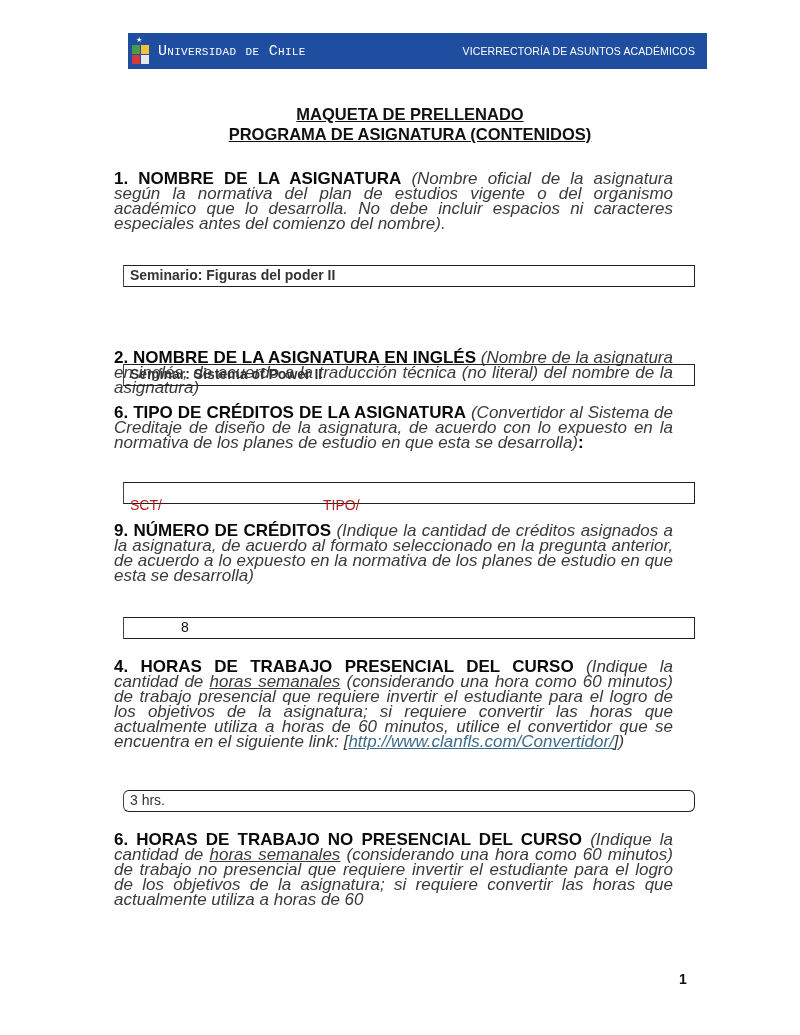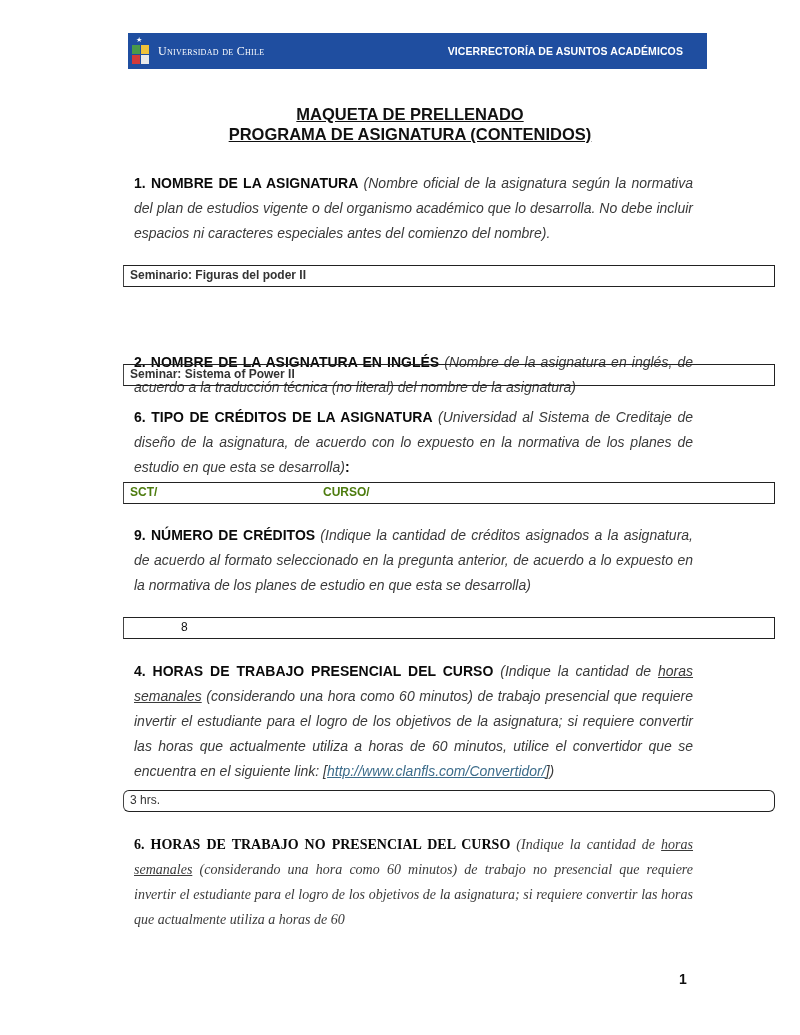--- a/index.html
+++ b/index.html
@@ -39,51 +39,51 @@
       font-size: 7px;
       line-height: 7px;
     }
     .logo-mark .q1 { position:absolute; left:0; top:9px; width:8px; height:9px; background:#4a9a4a; }
     .logo-mark .q2 { position:absolute; left:9px; top:9px; width:8px; height:9px; background:#f0c23a; }
     .logo-mark .q3 { position:absolute; left:0; top:19px; width:8px; height:9px; background:#d23a3a; }
     .logo-mark .q4 { position:absolute; left:9px; top:19px; width:8px; height:9px; background:#e9e9e9; }
     .univ-name {
       margin-left: 8px;
       color: #ffffff;
-      font-family: Liberation Serif, serif;
-      font-size: 12px;
+      font-family: Liberation Mono, monospace;
+      font-size: 15px;
       letter-spacing: 0.3px;
       font-variant: small-caps;
     }
     .vra-name {
       margin-left: auto;
-      margin-right: 24px;
+      margin-right: 12px;
       color: #ffffff;
       font-size: 10.5px;
-      font-weight: bold;
+      font-weight: normal;
       letter-spacing: 0.1px;
     }
     .doc-title {
       position: absolute;
       left: 0;
       width: 820px;
       text-align: center;
       font-weight: bold;
       font-size: 16.5px;
       text-decoration: underline;
       line-height: 20px;
     }
     .t1 { top: 104px; }
     .t2 { top: 124px; }
     .section {
       position: absolute;
-      left: 134px;
+      left: 114px;
       width: 559px;
-      font-size: 14px;
-      line-height: 25px;
+      font-size: 17px;
+      line-height: 15px;
       text-align: justify;
       color: #111;
     }
     .section .head {
       font-weight: bold;
       color: #0a0a0a;
     }
     .section .note {
       font-style: italic;
       color: #3a3a3a;
@@ -92,35 +92,36 @@
       text-decoration: underline;
     }
     .section a.link {
       color: #3c6c8a;
       text-decoration: underline;
       font-style: italic;
     }
     .answer-box {
       position: absolute;
       left: 123px;
-      width: 652px;
+      width: 572px;
       height: 22px;
       border: 1.5px solid #222;
       border-left-color: #444;
       box-sizing: border-box;
-      font-size: 12px;
+      font-size: 14px;
       line-height: 19px;
       padding-left: 6px;
       color: #333;
     }
     .answer-box.bold { font-weight: bold; }
     .credit-types {
       display: flex;
-      font-weight: bold;
-      color: #4d7c0f;
+      font-weight: normal;
+      color: #b91c1c;
+      margin-top: 13px;
     }
     .credit-types span:nth-child(1) { width: 193px; }
     .credit-types span:nth-child(2) { width: 194px; }
     .page-number {
       position: absolute;
       left: 679px;
       top: 971px;
       font-weight: bold;
       font-size: 14px;
       color: #111;
@@ -151,39 +152,39 @@
 <div class="answer-box bold" style="top:265px;">Seminario: Figuras del poder II</div>
 
 <div class="section" style="top:307px;margin-top:43px;">
   <span class="head">2. NOMBRE DE LA ASIGNATURA EN INGLÉS</span>
   <span class="note">(Nombre de la asignatura en inglés, de acuerdo a la traducción técnica (no literal) del nombre de la asignatura)</span>
 </div>
 <div class="answer-box bold" style="top:364px;">Seminar: Sistema of Power II</div>
 
 <div class="section" style="top:405px;">
   <span class="head">6. TIPO DE CRÉDITOS DE LA ASIGNATURA</span>
-  <span class="note">(Universidad al</span><span class="note" style="font-style:normal;color:#555;"></span><span class="note"> Sistema de Creditaje de diseño de la asignatura, de acuerdo con lo expuesto en la normativa de los planes de estudio en que esta se desarrolla)</span><span class="head">:</span>
+  <span class="note">(Convertidor al</span><span class="note" style="font-style:normal;color:#555;"></span><span class="note"> Sistema de Creditaje de diseño de la asignatura, de acuerdo con lo expuesto en la normativa de los planes de estudio en que esta se desarrolla)</span><span class="head">:</span>
 </div>
 <div class="answer-box" style="top:482px;">
   <div class="credit-types">
     <span>SCT/</span>
-    <span>CURSO/</span>
+    <span>TIPO/</span>
   </div>
 </div>
 
 <div class="section" style="top:523px;">
   <span class="head">9. NÚMERO DE CRÉDITOS</span>
   <span class="note">(Indique la cantidad de créditos asignados a la asignatura, de acuerdo al formato seleccionado en la pregunta anterior, de acuerdo a lo expuesto en la normativa de los planes de estudio en que esta se desarrolla)</span>
 </div>
 <div class="answer-box" style="top:617px; padding-left:57px; color:#111;">8</div>
 
 <div class="section" style="top:659px;">
   <span class="head">4. HORAS DE TRABAJO PRESENCIAL DEL CURSO</span>
   <span class="note">(Indique la cantidad de </span><span class="note u">horas semanales</span><span class="note"> (considerando una hora como 60 minutos) de trabajo presencial que requiere invertir el estudiante para el logro de los objetivos de la asignatura; si requiere convertir las horas que actualmente utiliza a horas de 60 minutos, utilice el convertidor que se encuentra en el siguiente link: [</span><a class="note link">http://www.clanfls.com/Convertidor/</a><span class="note">])</span>
 </div>
 <div class="answer-box" style="top:790px;border-radius:6px;">3 hrs.</div>
 
-<div class="section" style="top:832px;font-family:Liberation Serif, serif;">
+<div class="section" style="top:832px;">
   <span class="head">6. HORAS DE TRABAJO NO PRESENCIAL DEL CURSO</span>
   <span class="note">(Indique la cantidad de </span><span class="note u">horas semanales</span><span class="note"> (considerando una hora como 60 minutos) de trabajo no presencial que requiere invertir el estudiante para el logro de los objetivos de la asignatura; si requiere convertir las horas que actualmente utiliza a horas de 60</span>
 </div>
 
 <div class="page-number">1</div>
 
 </body></html>

